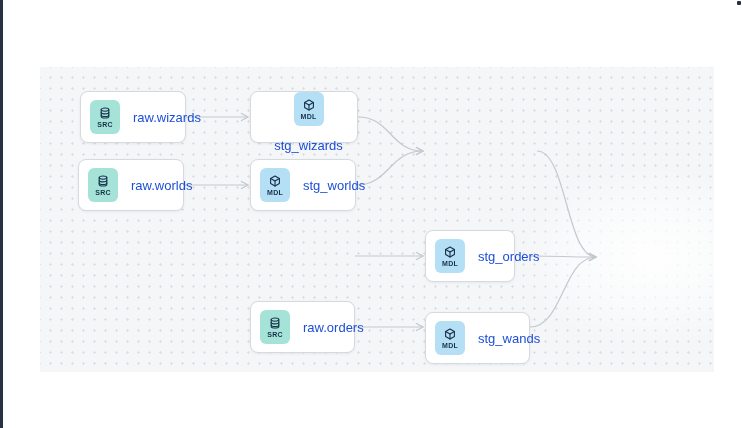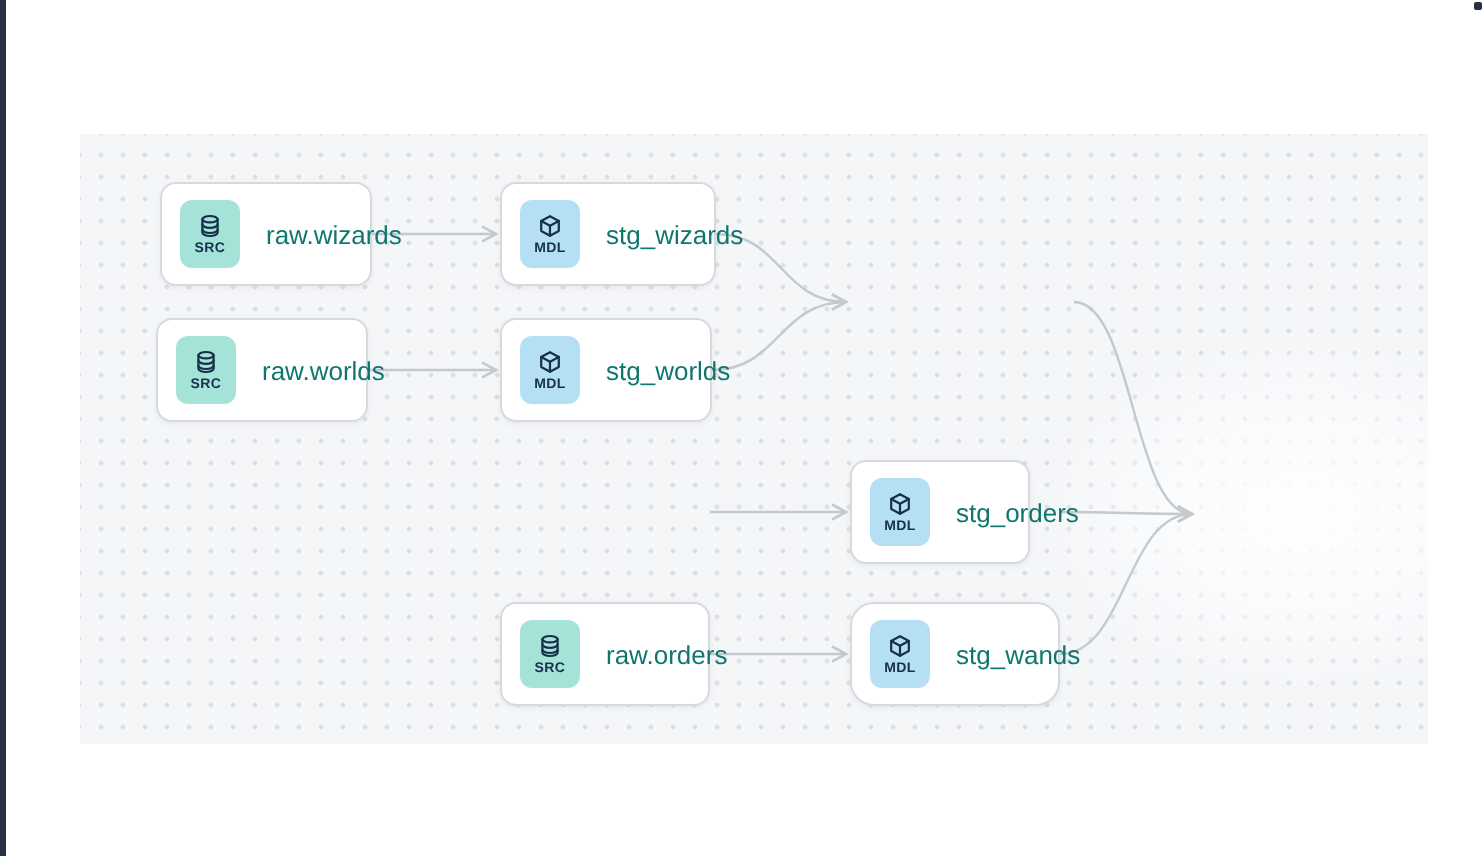--- a/index.html
+++ b/index.html
@@ -37,21 +37,21 @@
     cursor:pointer;
   }
   .badge{
     width:30px;height:34px;border-radius:6px;flex:0 0 auto;
     display:flex;flex-direction:column;align-items:center;justify-content:center;gap:2px;
   }
   .badge.src{background:#a5e3d8;}
   .badge.mdl{background:#b5dff5;}
   .badge-text{font-size:7px;font-weight:700;color:#17304a;letter-spacing:.2px;line-height:1;}
   .nicon{width:12px;height:12px;stroke:#17304a;fill:none;stroke-width:1.1;stroke-linecap:round;stroke-linejoin:round;}
-  .label{font-size:13px;color:#0f766e;white-space:nowrap;line-height:1;}
+  .label{font-size:13px;color:#1d4ed8;white-space:nowrap;line-height:1;}
   .defs-hidden{position:absolute;width:0;height:0;overflow:hidden;}
 </style>
 </head>
 <body>
 
 <svg class="defs-hidden" aria-hidden="true">
   <defs>
     <symbol id="icon-db" viewBox="0 0 12 12">
       <ellipse cx="6" cy="2.6" rx="3.8" ry="1.6"></ellipse>
       <path d="M2.2 2.6 V9.4 C2.2 10.3 3.9 11 6 11 C8.1 11 9.8 10.3 9.8 9.4 V2.6"></path>
@@ -93,21 +93,21 @@
     <div class="node" id="node-raw_wizards" style="left:40px;top:24px;width:106px;">
       <span class="badge src">
         <svg class="nicon">
             <use href="#icon-db"></use>
           </svg>
         <span class="badge-text">SRC</span>
       </span>
       <span class="label">raw.wizards</span>
     </div>
 
-    <div class="node" id="node-stg_wizards" style="left:210px;top:24px;width:108px;">
+    <div class="node" id="node-stg_wizards" style="left:210px;top:24px;width:108px;flex-direction:column;">
       <span class="badge mdl">
         <svg class="nicon">
             <use href="#icon-cube"></use>
           </svg>
         <span class="badge-text">MDL</span>
       </span>
       <span class="label">stg_wizards</span>
     </div>
 
     <div class="node" id="node-raw_worlds" style="left:38px;top:92px;width:106px;">
@@ -146,21 +146,21 @@
     <div class="node" id="node-raw_wands" style="left:210px;top:234px;width:105px;">
       <span class="badge src">
         <svg class="nicon">
             <use href="#icon-db"></use>
           </svg>
         <span class="badge-text">SRC</span>
       </span>
       <span class="label">raw.orders</span>
     </div>
 
-    <div class="node" id="node-stg_wands" style="left:385px;top:234px;width:105px;border-radius:12px;">
+    <div class="node" id="node-stg_wands" style="left:385px;top:245px;width:105px;">
       <span class="badge mdl">
         <svg class="nicon">
             <use href="#icon-cube"></use>
           </svg>
         <span class="badge-text">MDL</span>
       </span>
       <span class="label">stg_wands</span>
     </div>
   </div>
 </div>

